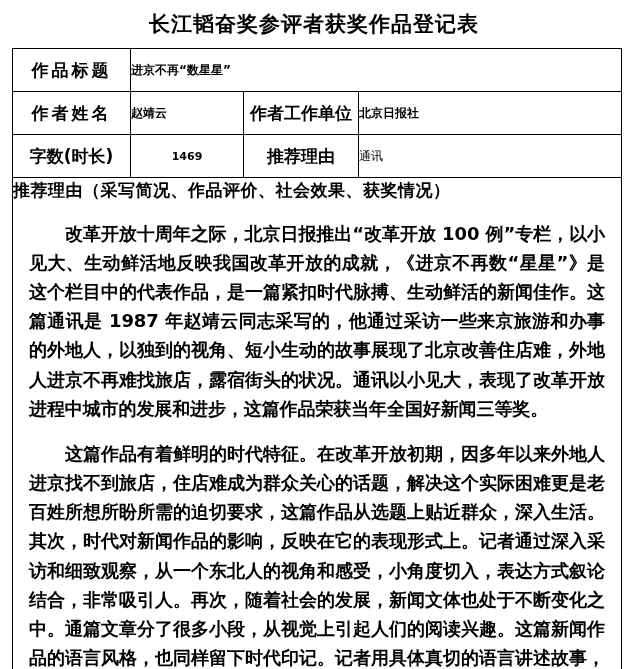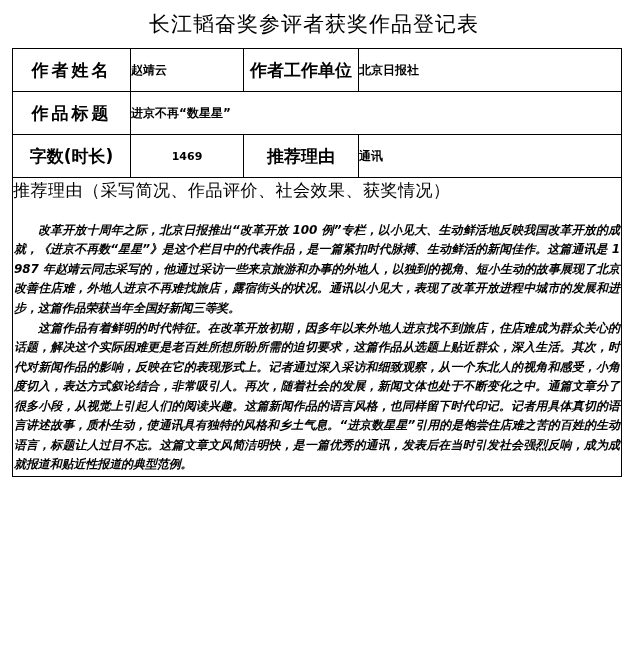--- a/index.html
+++ b/index.html
@@ -16,21 +16,21 @@
   }
   .page {
     position: relative;
     width: 628px;
     height: 669px;
     box-sizing: border-box;
   }
   .doc-title {
     text-align: center;
     font-size: 21px;
-    font-weight: normal;
+    font-weight: bold;
     letter-spacing: 1px;
     padding-top: 12px;
     padding-bottom: 11px;
     line-height: 1.2;
   }
   table.form {
     border-collapse: collapse;
     margin-left: 12px;
     width: 609px;
     table-layout: fixed;
@@ -70,72 +70,71 @@
     letter-spacing: 0px;
   }
   .val-num {
     text-align: center;
     font-size: 11px;
     font-weight: bold;
   }
   .val-pad {
     text-align: left;
     font-size: 12px;
-    font-weight: bold;
+    font-weight: normal;
     padding-left: 16px;
   }
   .reason-cell {
     padding: 5px 8px 8px 8px;
     vertical-align: top;
     height: 404px;
   }
   .reason-head {
     font-size: 17px;
-    font-weight: normal;
+    font-weight: bold;
     letter-spacing: 0.5px;
     line-height: 1.45;
-    margin-bottom: 18px;
+    margin-bottom: 2px;
     font-family: "DejaVu Serif", "Liberation Serif", serif;
   }
   .reason-body p {
-    margin: 1px;
-    font-size: 12px;
+    margin: 16px;
+    font-size: 18px;
     font-weight: bold;
     line-height: 1.62;
     text-align: justify;
     text-indent: 2em;
     letter-spacing: -0.1px;
     word-break: break-all;
-    font-style: italic;
   }
 </style>
 </head>
 <body>
 
 <div class="page">
 
   <div class="doc-title">长江韬奋奖参评者获奖作品登记表</div>
 
   <table class="form">
     <colgroup>
       <col style="width:118px">
       <col style="width:113px">
       <col style="width:115px">
       <col style="width:263px">
     </colgroup>
     <tbody>
       <tr>
+        <td class="lbl">作品标题</td>
+        <td class="val" colspan="3">进京不再“数星星”</td>
+      </tr>
+      <tr>
         <td class="lbl">作者姓名</td>
         <td class="val">赵靖云</td>
         <td class="lbl-tight">作者工作单位</td>
         <td class="val">北京日报社</td>
-      </tr>
-      <tr>
-        <td class="lbl">作品标题</td>
-        <td class="val" colspan="3">进京不再“数星星”</td>
       </tr>
       <tr>
         <td class="lbl-tight">字数(时长)</td>
         <td class="val-num">1469</td>
         <td class="lbl-tight">推荐理由</td>
         <td class="val-pad">通讯</td>
       </tr>
       <tr>
         <td class="reason-cell" colspan="4">
           <div class="reason-head">推荐理由（采写简况、作品评价、社会效果、获奖情况）</div>

